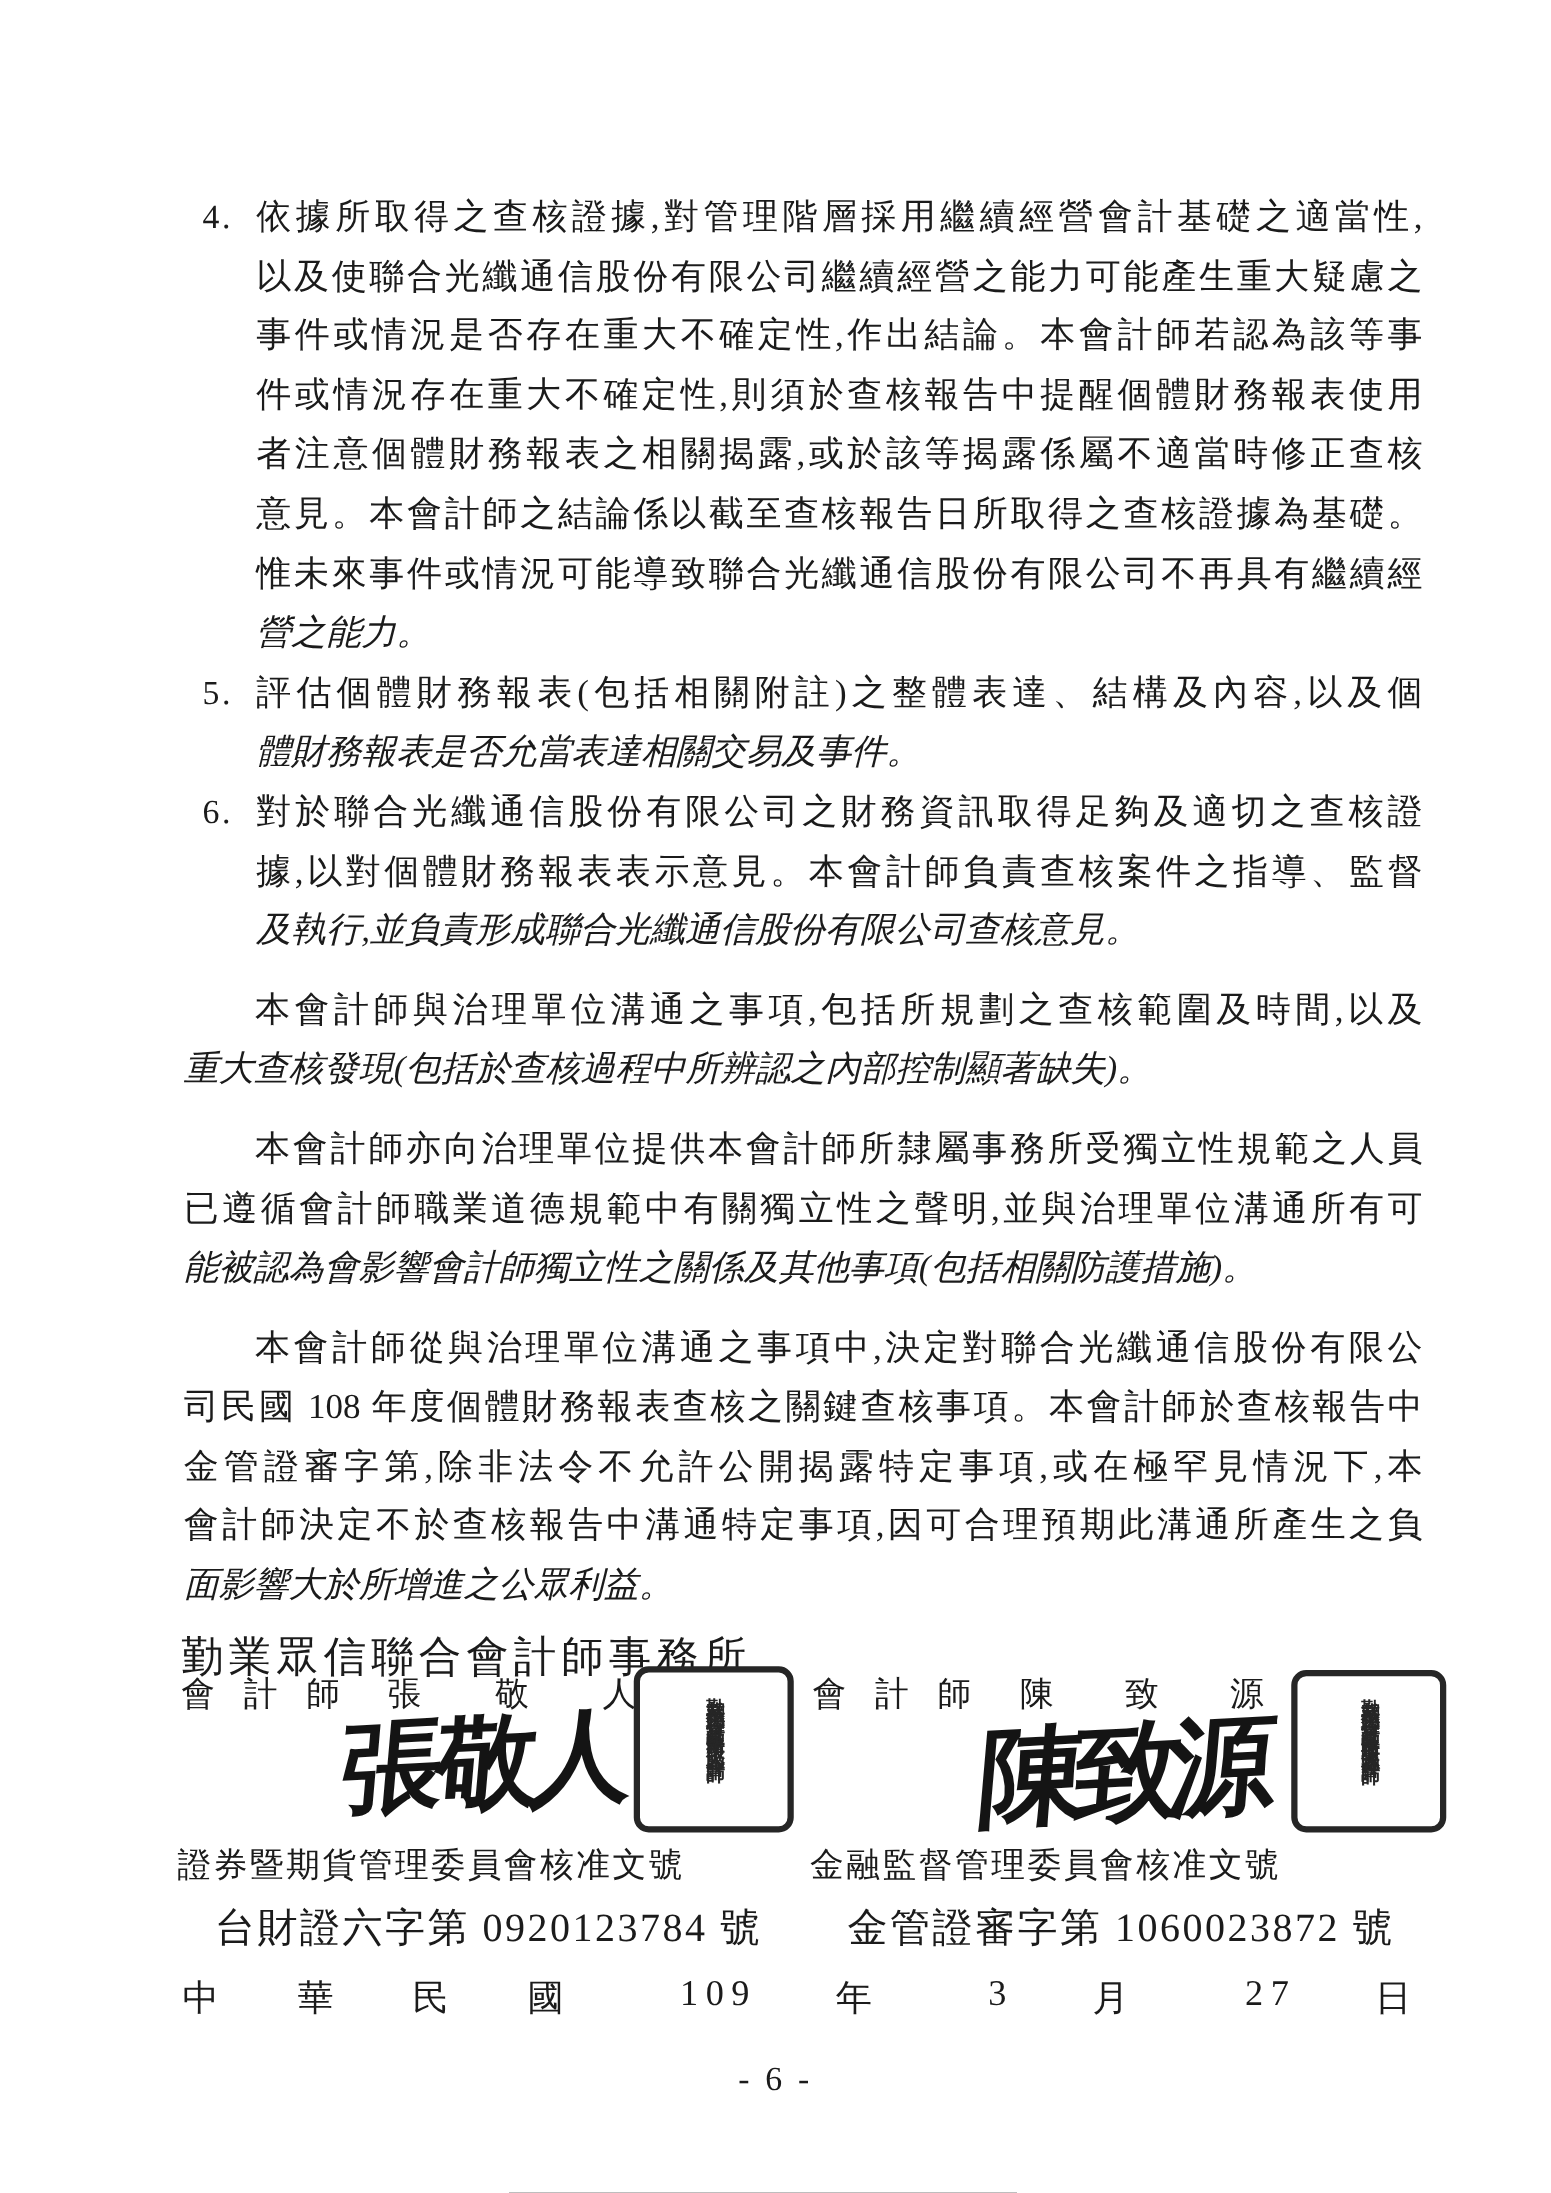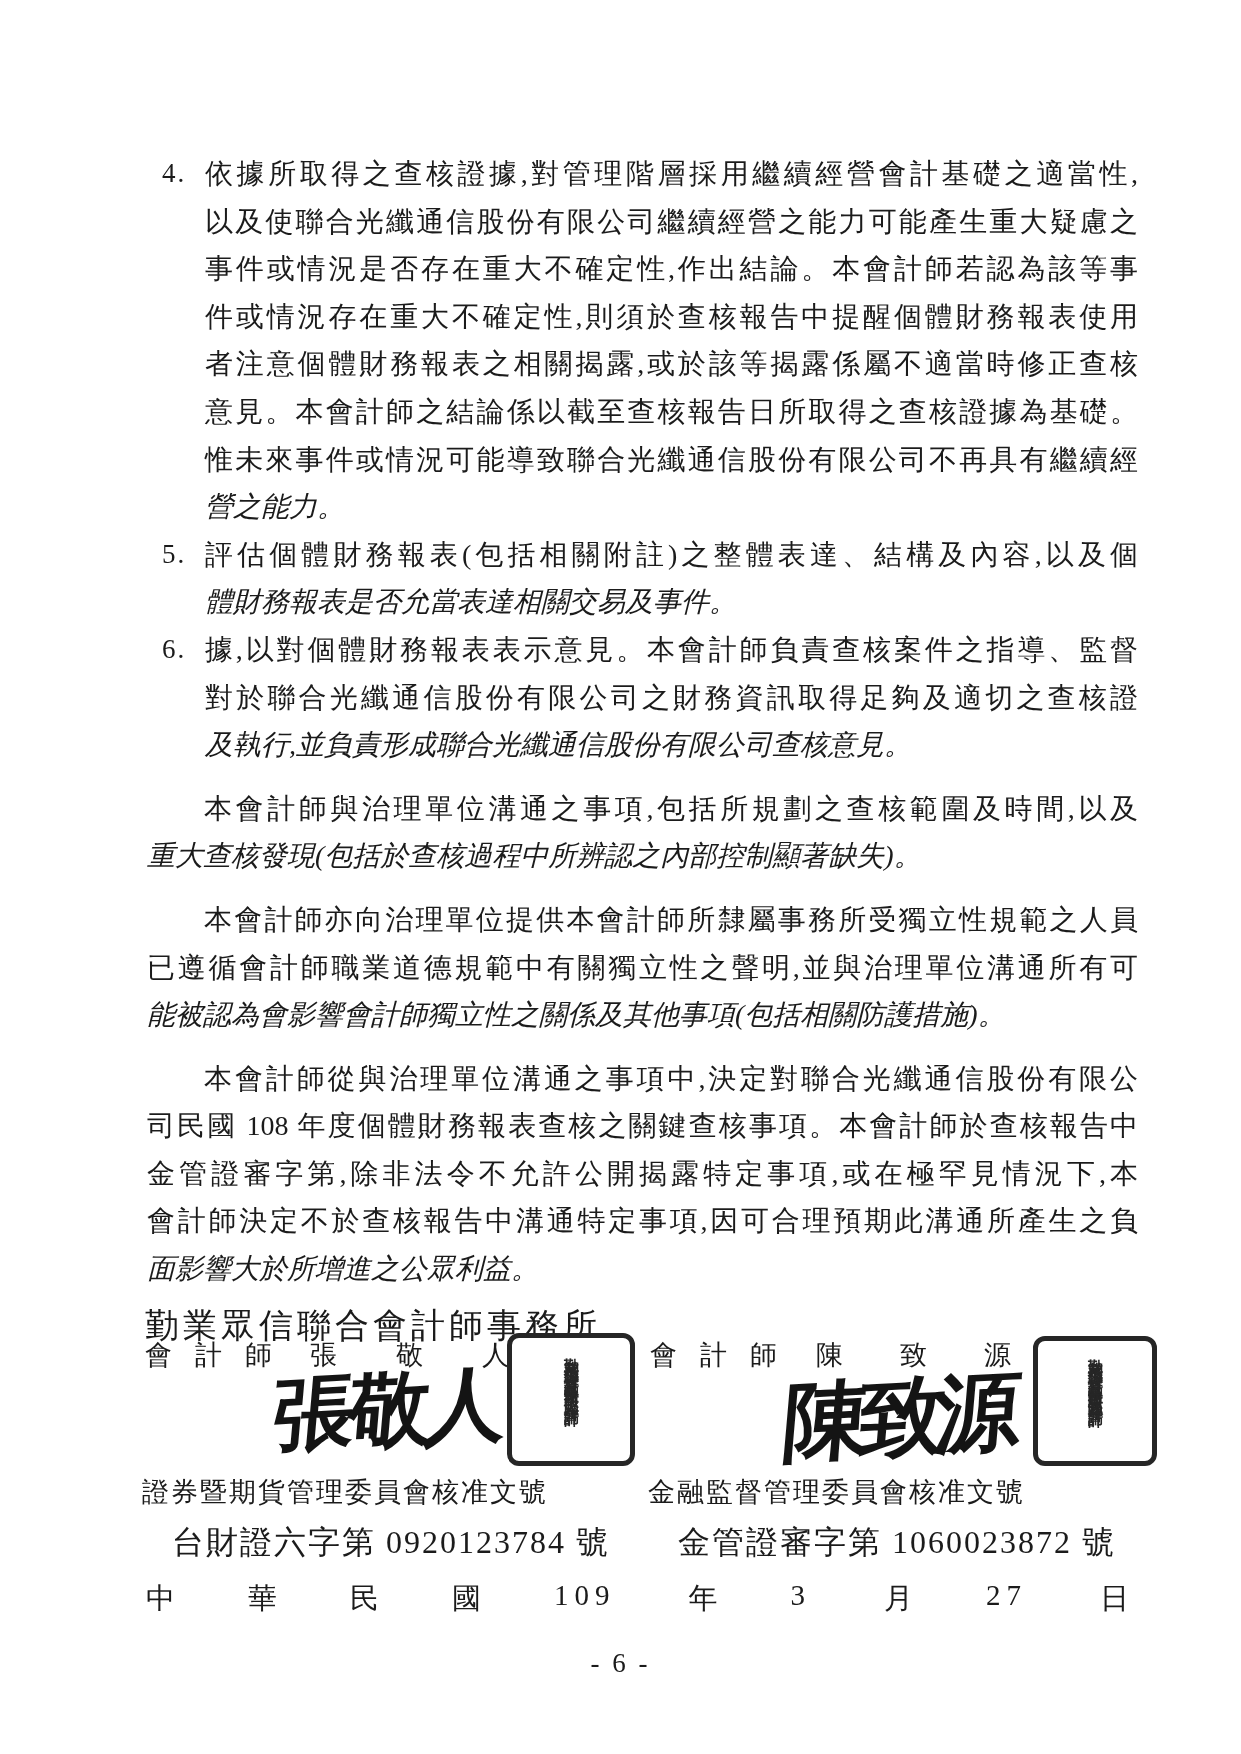--- a/index.html
+++ b/index.html
@@ -65,21 +65,21 @@
   .al2 { left:172px; top:1521px; }
   .ar1 { left:648px; top:1474px;text-align:right; }
   .ar2 { left:678px; top:1521px; }
   
   .date-row {
     left:146px; top:1579px; width:983px;
     display:flex; justify-content:space-between;
     font-size:29px;
   }
   .date-part { white-space:nowrap; }
-  .date-num  { letter-spacing:6px; }
+  .date-num  { letter-spacing:6px;margin-left:30px; }
   .pageno {
     left:0; top:1648px; width:100%;
     text-align:center; font-size:27px; letter-spacing:3px;
   }
 </style>
 </head>
 <body>
 
 <div class="page">
 
@@ -98,22 +98,22 @@
     </div>
 
     <div class="li">
       <span class="num">5.</span>
       <div class="tline">評估個體財務報表(包括相關附註)之整體表達、結構及內容,以及個</div>
       <div class="tline tlast">體財務報表是否允當表達相關交易及事件。</div>
     </div>
 
     <div class="li">
       <span class="num">6.</span>
+      <div class="tline">對於聯合光纖通信股份有限公司之財務資訊取得足夠及適切之查核證</div>
       <div class="tline">據,以對個體財務報表表示意見。本會計師負責查核案件之指導、監督</div>
-      <div class="tline">對於聯合光纖通信股份有限公司之財務資訊取得足夠及適切之查核證</div>
       <div class="tline tlast">及執行,並負責形成聯合光纖通信股份有限公司查核意見。</div>
     </div>
 
     <div>
       <div class="tline ind">本會計師與治理單位溝通之事項,包括所規劃之查核範圍及時間,以及</div>
       <div class="tline tlast">重大查核發現(包括於查核過程中所辨認之內部控制顯著缺失)。</div>
     </div>
 
     <div>
       <div class="tline ind">本會計師亦向治理單位提供本會計師所隸屬事務所受獨立性規範之人員</div>

